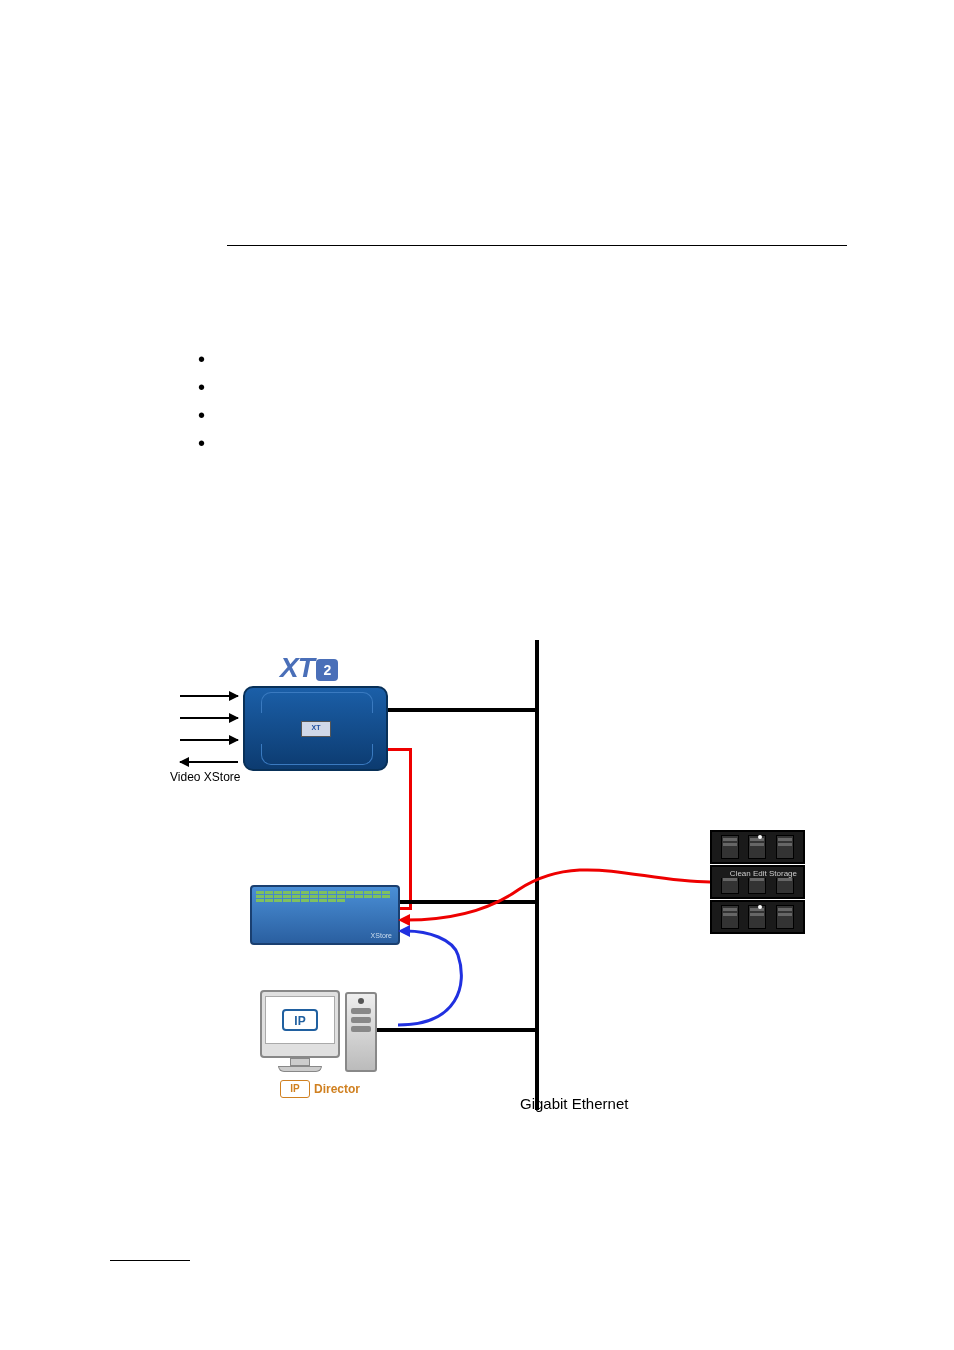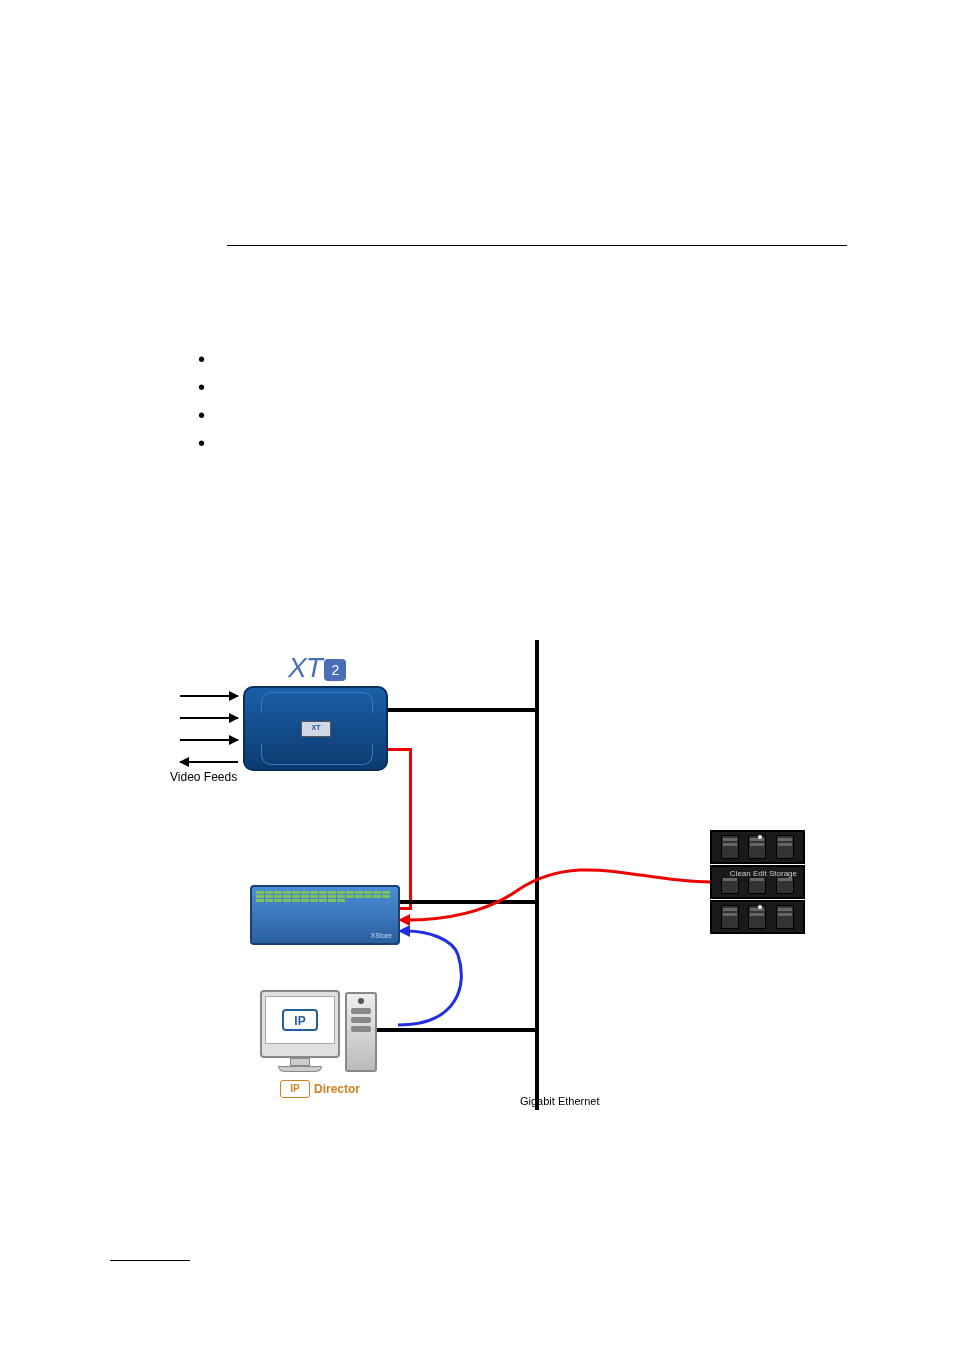--- a/index.html
+++ b/index.html
@@ -40,33 +40,32 @@
     left: 355px;
     top: 0;
     width: 4px;
     height: 470px;
     background: #000;
   }
   .gbe-label {
     position: absolute;
     left: 340px;
     top: 455px;
-    font-size: 11px;
+    font-size: 15px;
   }
   
   .xt2-label {
     position: absolute;
     left: 100px;
     top: 12px;
     font-size: 28px;
-    font-weight: normal;
+    font-weight: bold;
     font-style: italic;
     color: #4a6fb8;
     letter-spacing: -1px;
-    margin-left: 8px;
   }
   .xt2-label .sub {
     display: inline-block;
     width: 22px;
     height: 22px;
     background: #4a6fb8;
     color: #fff;
     font-size: 14px;
     font-style: normal;
     text-align: center;
@@ -375,21 +374,21 @@
     <span>XT</span><span class="sub">2</span>
   </div>
   <div class="xt2-box">
     <div class="xt2-badge">XT</div>
   </div>
 
   <div class="vf-arrow right" style="top:55px"></div>
   <div class="vf-arrow right" style="top:77px"></div>
   <div class="vf-arrow right" style="top:99px"></div>
   <div class="vf-arrow left" style="top:121px"></div>
-  <div class="vf-label">Video Feeds</div>
+  <div class="vf-label">Video XStore</div>
 
   <div class="xt2-gbe"></div>
 
   <div class="red-xt-xstore"></div>
 
   <div class="xstore">
     <div class="xstore-grid">
       <span></span>
         <span></span>
         <span></span>

